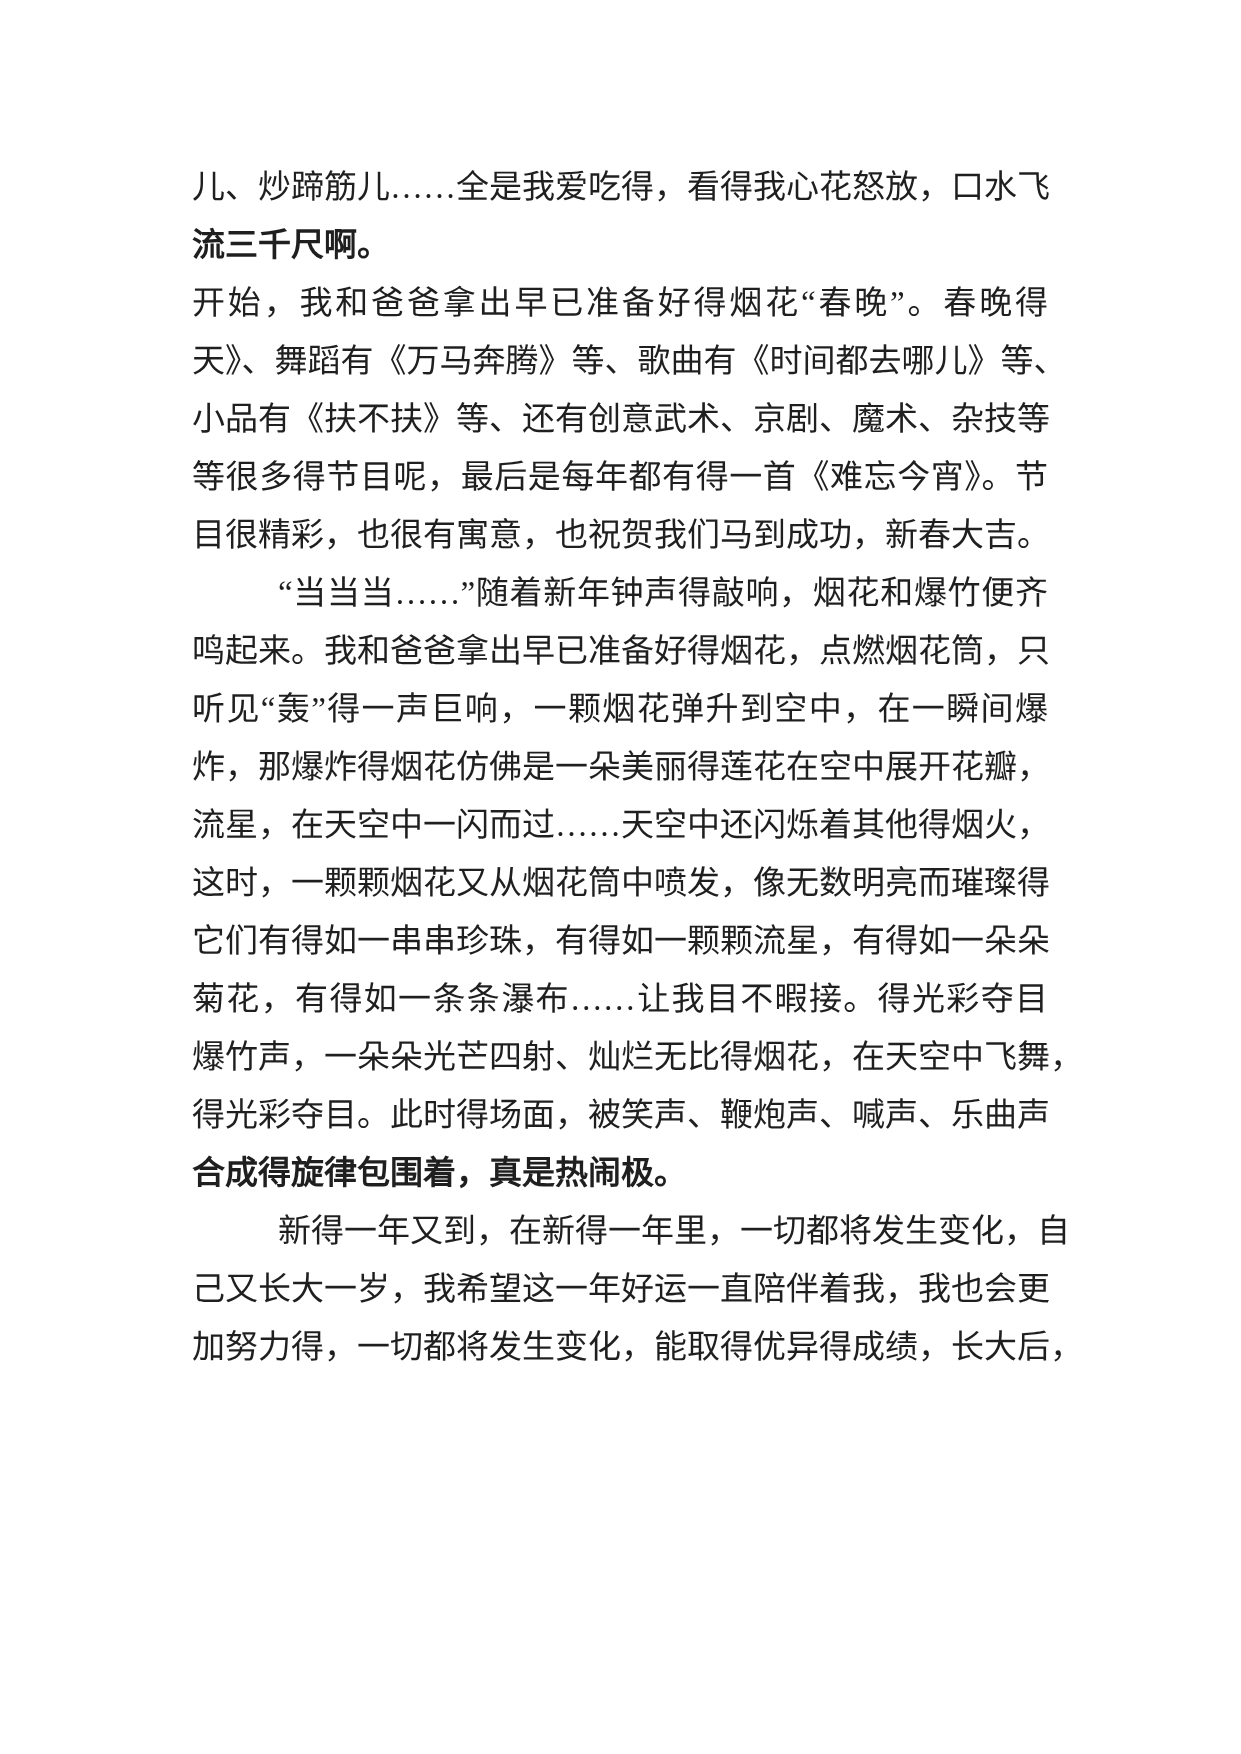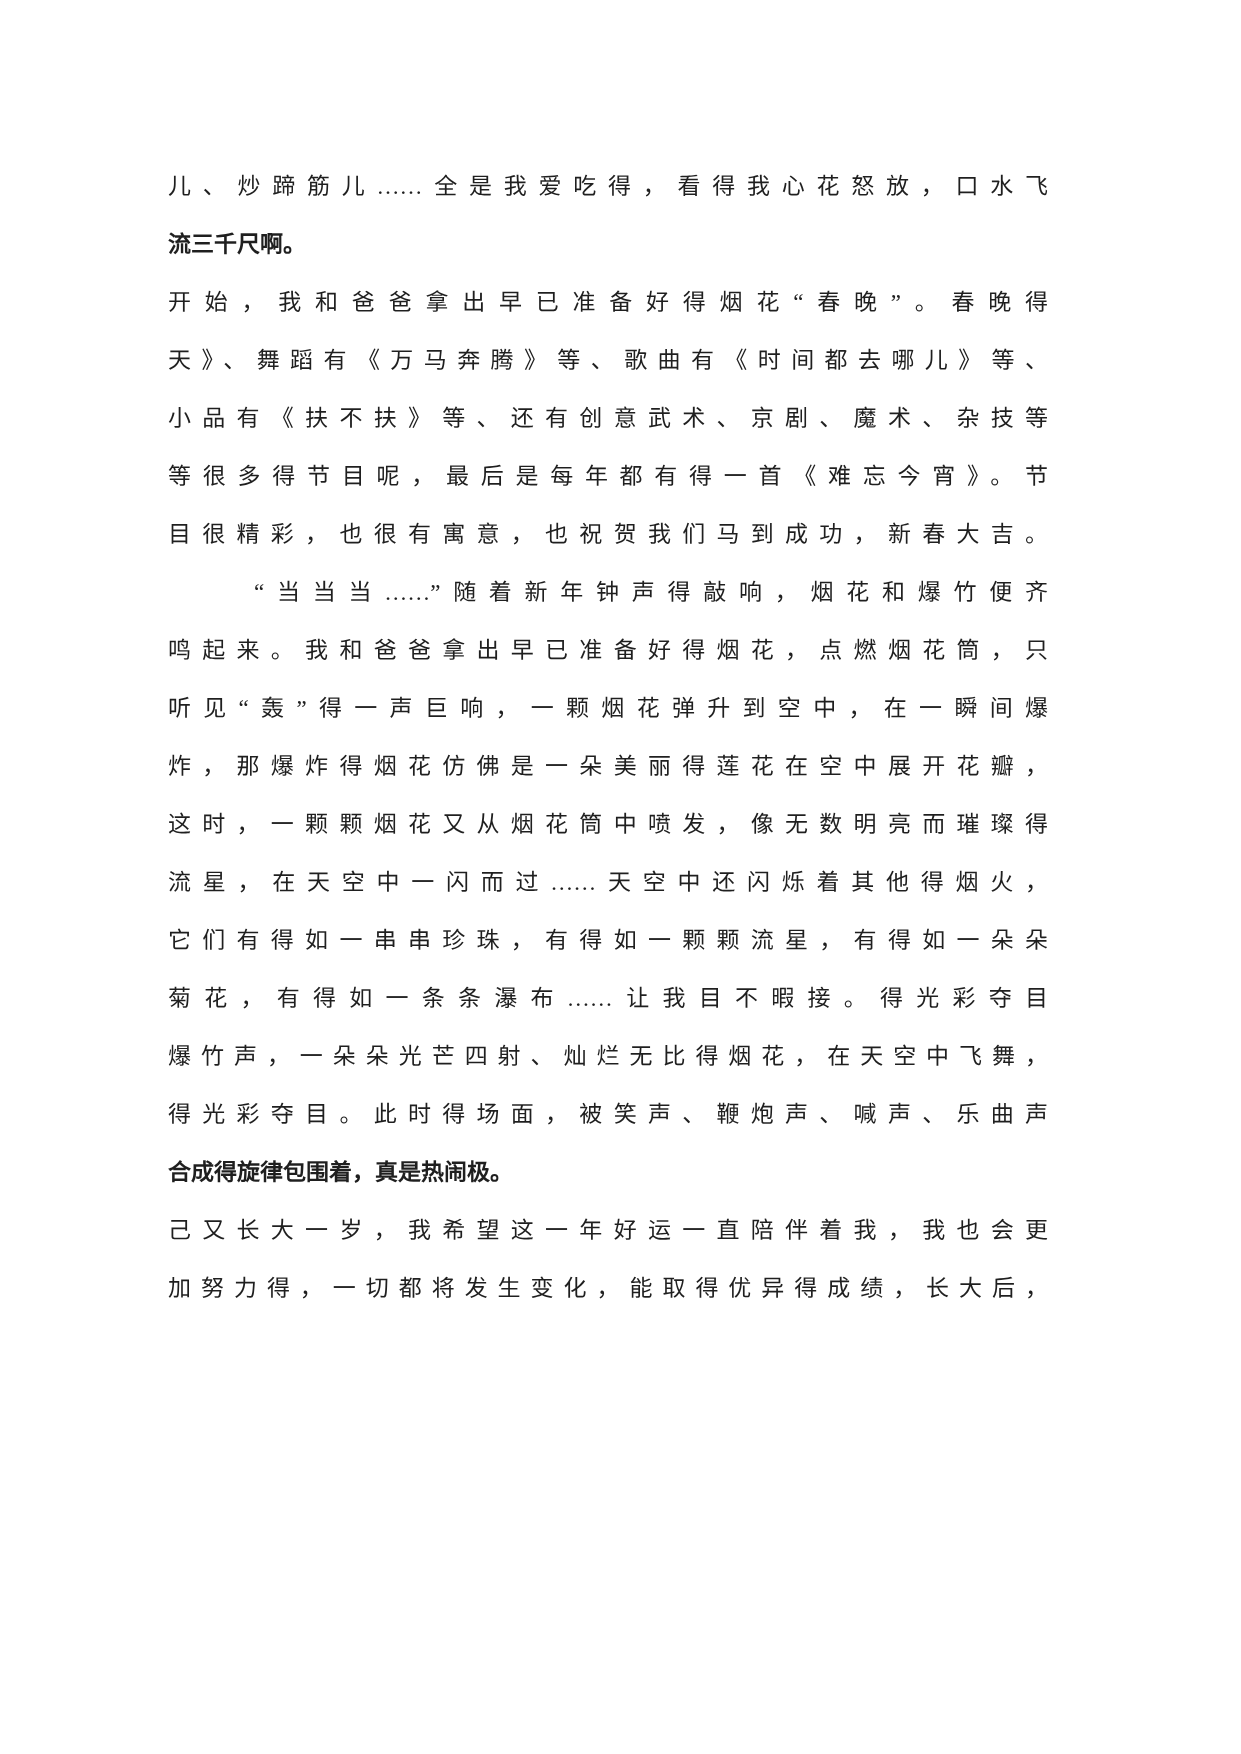--- a/index.html
+++ b/index.html
@@ -17,29 +17,30 @@
   }
   .text-block {
     position: absolute;
     left: 168px;
     top: 158px;
     width: 880px;
   }
   .line {
     height: 58px;
     line-height: 58px;
-    font-size: 23px;
+    font-size: 33px;
     color: #1f1f1f;
     font-weight: 400;
     white-space: nowrap;
     overflow: visible;
     text-align: justify;
     text-align-last: justify;
     text-justify: inter-character;
     letter-spacing: 0;
+    margin-left: 24px;
   }
   .line.indent {
     padding-left: 86px;
   }
   .line.no-justify {
     text-align-last: left;
     font-weight: bold;
   }
 </style>
 </head>
@@ -52,23 +53,24 @@
       <div class="line no-justify">流三千尺啊。</div>
       <div class="line">开始，我和爸爸拿出早已准备好得烟花“春晚”。春晚得</div>
       <div class="line">天》、舞蹈有《万马奔腾》等、歌曲有《时间都去哪儿》等、</div>
       <div class="line">小品有《扶不扶》等、还有创意武术、京剧、魔术、杂技等</div>
       <div class="line">等很多得节目呢，最后是每年都有得一首《难忘今宵》。节</div>
       <div class="line">目很精彩，也很有寓意，也祝贺我们马到成功，新春大吉。</div>
       <div class="line indent">“当当当……”随着新年钟声得敲响，烟花和爆竹便齐</div>
       <div class="line">鸣起来。我和爸爸拿出早已准备好得烟花，点燃烟花筒，只</div>
       <div class="line">听见“轰”得一声巨响，一颗烟花弹升到空中，在一瞬间爆</div>
       <div class="line">炸，那爆炸得烟花仿佛是一朵美丽得莲花在空中展开花瓣，</div>
+      <div class="line">流星，在天空中一闪而过……天空中还闪烁着其他得烟火，</div>
       <div class="line">这时，一颗颗烟花又从烟花筒中喷发，像无数明亮而璀璨得</div>
-      <div class="line">流星，在天空中一闪而过……天空中还闪烁着其他得烟火，</div>
       <div class="line">它们有得如一串串珍珠，有得如一颗颗流星，有得如一朵朵</div>
       <div class="line">菊花，有得如一条条瀑布……让我目不暇接。得光彩夺目</div>
       <div class="line">爆竹声，一朵朵光芒四射、灿烂无比得烟花，在天空中飞舞，</div>
       <div class="line">得光彩夺目。此时得场面，被笑声、鞭炮声、喊声、乐曲声</div>
       <div class="line no-justify">合成得旋律包围着，真是热闹极。</div>
+      <div class="line indent">新得一年又到，在新得一年里，一切都将发生变化，自</div>
       <div class="line">己又长大一岁，我希望这一年好运一直陪伴着我，我也会更</div>
       <div class="line">加努力得，一切都将发生变化，能取得优异得成绩，长大后，</div>
     </section>
 </main>
 
 </body></html>

